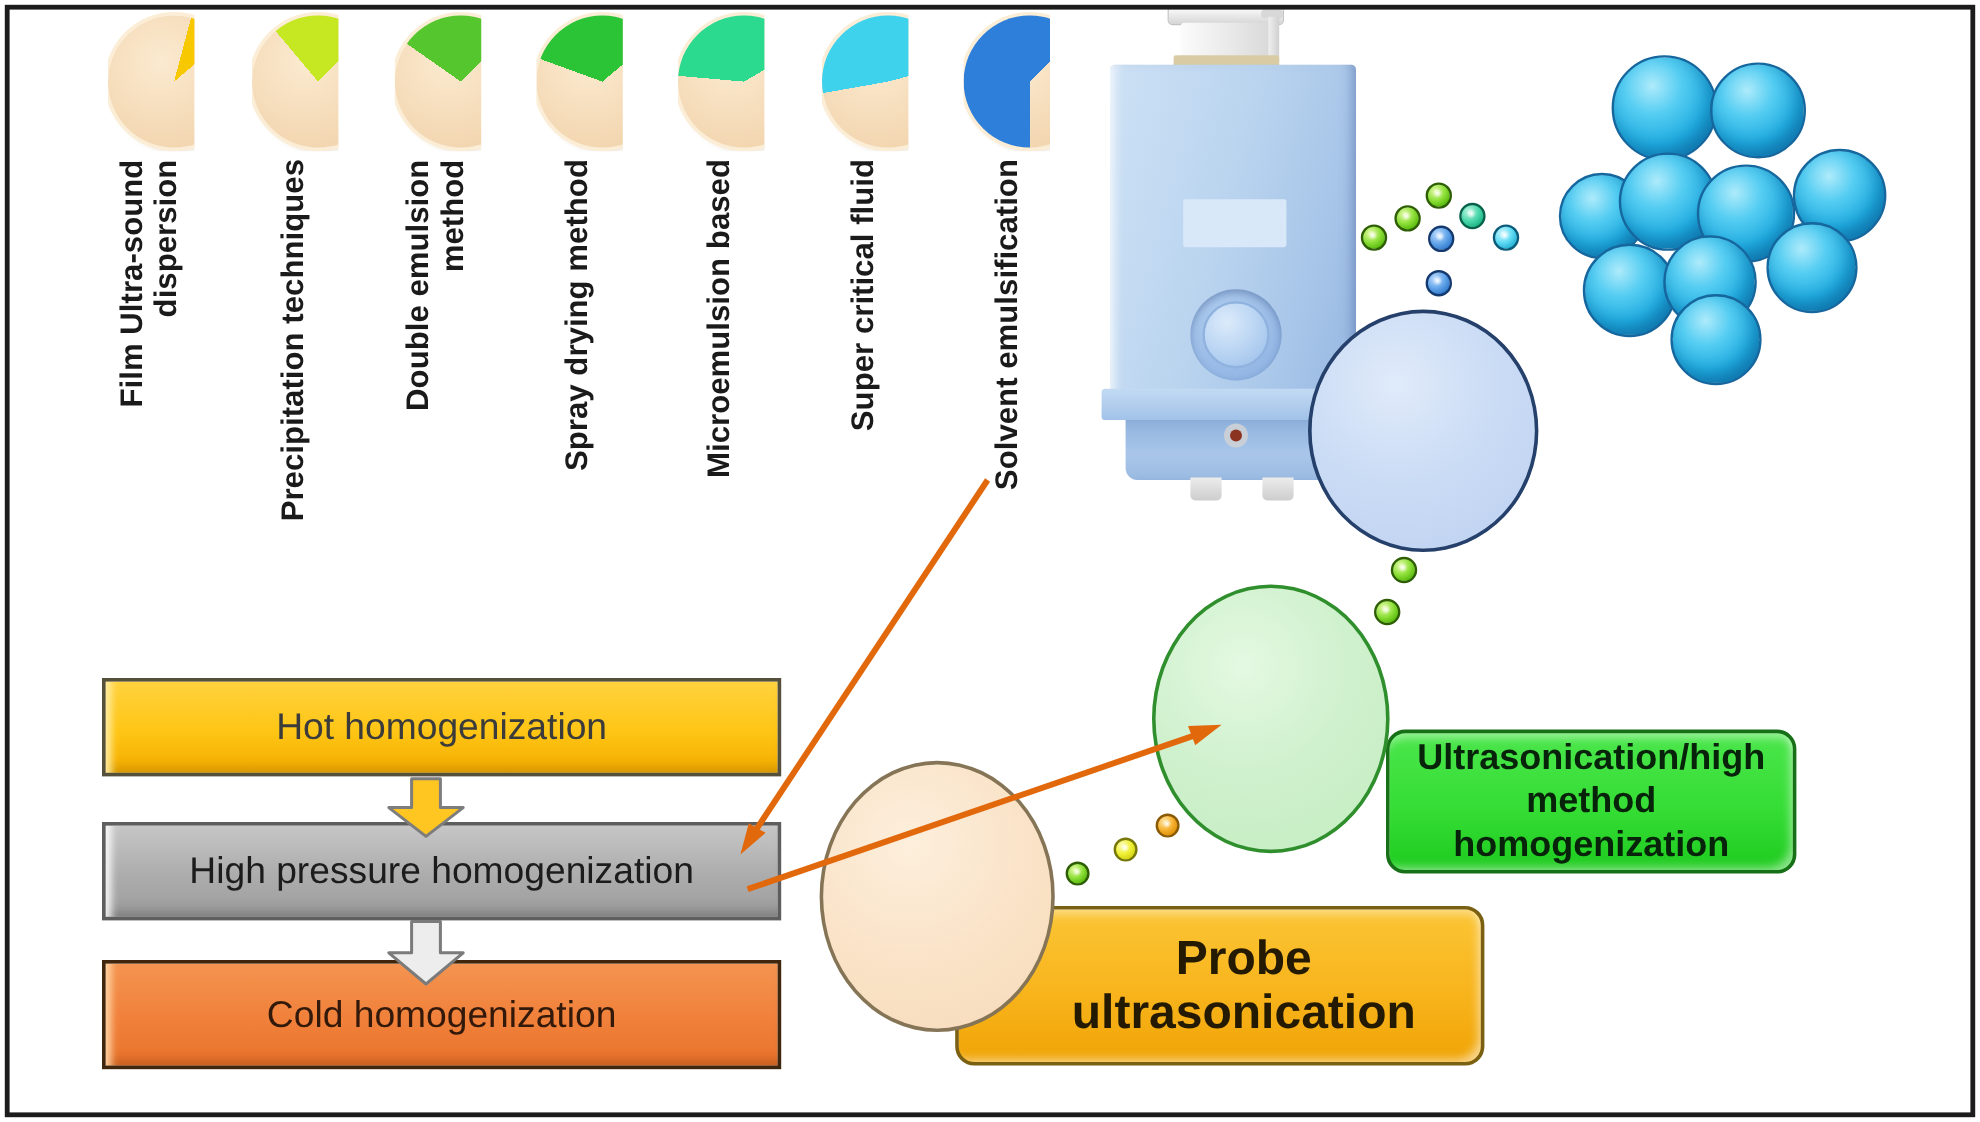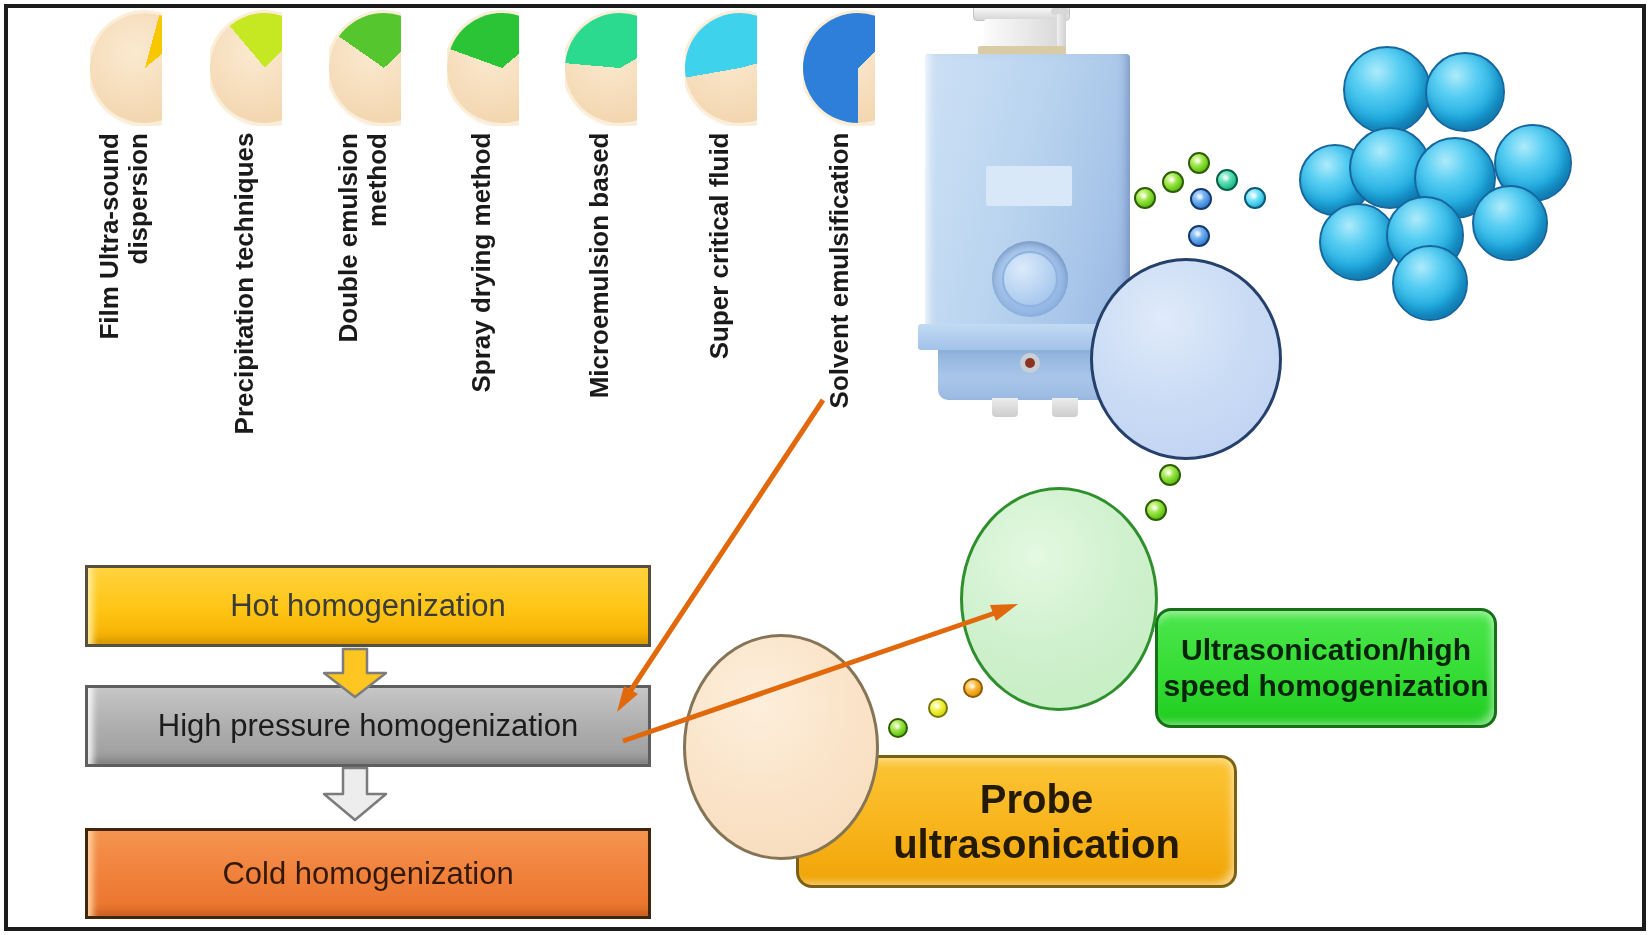--- a/index.html
+++ b/index.html
@@ -21,21 +21,21 @@
 
   
   .fbox{position:absolute;left:85px;width:566px;display:flex;align-items:center;justify-content:center;
     font-weight:normal;font-size:31px;border:3px solid;box-sizing:border-box;}
   .fbox.hot{top:565px;height:82px;background:linear-gradient(180deg,#FFD23E 0%,#FEC514 55%,#F4AC00 100%);
     border-color:#55503C;color:#3b3b3b;
     box-shadow:inset 10px 0 6px -5px rgba(255,236,160,.95), inset 0 -12px 10px -8px rgba(140,100,0,.35);}
   .fbox.hpress{top:685px;height:82px;background:linear-gradient(180deg,#C6C6C6 0%,#ACACAC 55%,#9D9D9D 100%);
     border-color:#5E5E5E;color:#1c1c1c;
     box-shadow:inset 10px 0 6px -5px rgba(255,255,255,.85), inset 0 -12px 10px -8px rgba(60,60,60,.35);}
-  .fbox.cold{top:828px;height:91px;background:linear-gradient(180deg,#F49450 0%,#F0803A 55%,#E9732C 100%);
+  .fbox.cold{top:800px;height:91px;background:linear-gradient(180deg,#F49450 0%,#F0803A 55%,#E9732C 100%);
     border-color:#3F260C;color:#33190a;
     box-shadow:inset 10px 0 6px -5px rgba(255,210,160,.95), inset 0 -12px 10px -8px rgba(120,50,0,.35);}
 
   
   .callout{position:absolute;display:flex;align-items:center;justify-content:center;text-align:center;
     font-weight:bold;border:3px solid;border-radius:16px;box-sizing:border-box;z-index:2;white-space:pre-line;}
   .callout.bath{left:1158px;top:367px;width:477px;height:118px;font-size:31px;color:#05070f;
     background:linear-gradient(180deg,#5CA2EA 0%,#4C95E2 55%,#3F82D2 100%);border-color:#1E3A5F;
     padding-left:70px;box-shadow:inset -8px -8px 8px -6px rgba(255,255,255,.55), inset 0 10px 8px -6px rgba(255,255,255,.4);}
   .callout.ultra{left:1155px;top:608px;width:342px;height:120px;font-size:30px;line-height:36px;color:#07230a;
@@ -173,21 +173,21 @@
 
   <div class="bub g" style="left:1134px;top:187px;"></div>
   <div class="bub g" style="left:1162px;top:171px;"></div>
   <div class="bub g" style="left:1188px;top:152px;"></div>
   <div class="bub t" style="left:1216px;top:169px;"></div>
   <div class="bub c" style="left:1244px;top:187px;"></div>
   <div class="bub b" style="left:1190px;top:188px;"></div>
   <div class="bub b" style="left:1188px;top:225px;"></div>
 
   <div class="callout ultra">Ultrasonication/high
-speed homogenization</div>
+method homogenization</div>
   <div class="callout probe">Probe ultrasonication</div>
 
   <div class="bigcircle bluec"></div>
   <div class="bigcircle greenc"></div>
   <div class="bigcircle peachc"></div>
 
   <div class="bub g" style="left:1159px;top:464px;"></div>
   <div class="bub g" style="left:1145px;top:499px;"></div>
 
   <div class="bub g small" style="left:888px;top:718px;"></div>

